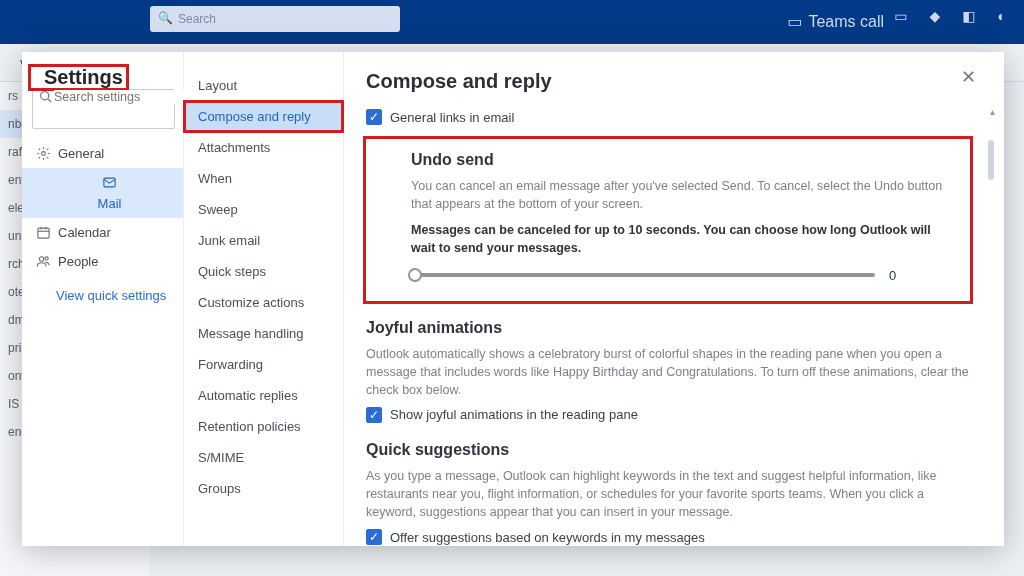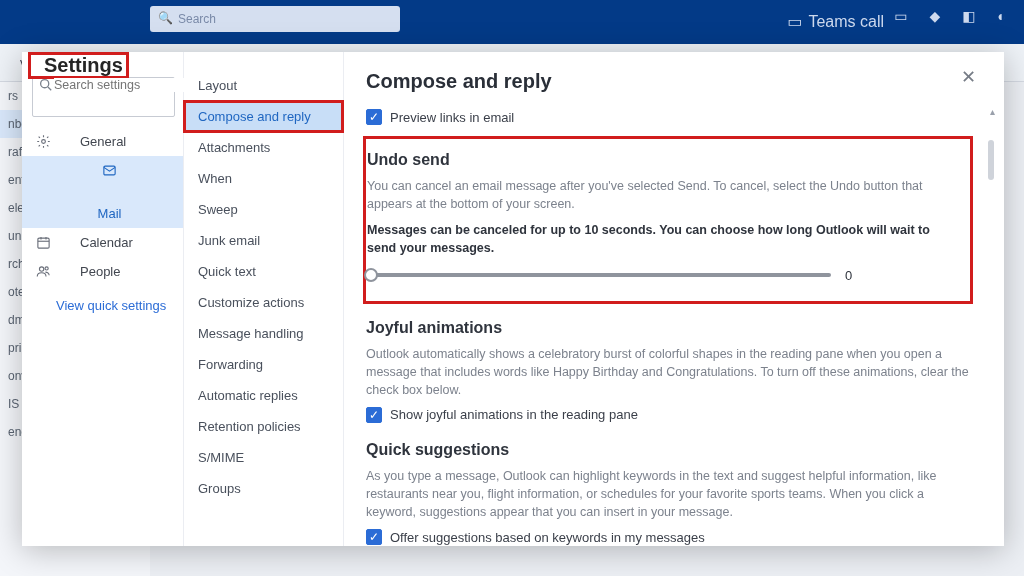--- a/index.html
+++ b/index.html
@@ -18,31 +18,31 @@
   .bg-iconstrip { position:absolute; top:8px; right:18px; display:flex; gap:22px; color:#cdd9ee; font-size:14px;}
 
   
   .dialog {
     position:absolute; top:52px; left:22px; right:20px; bottom:30px;
     background:#ffffff; box-shadow:0 4px 30px rgba(0,0,0,.25);
     display:flex; z-index:10;
   }
 
   
-  .col1 { width:162px; border-right:1px solid #ebedf2; padding:2px 0 0 0; position:relative;}
+  .col1 { width:162px; border-right:1px solid #ebedf2; padding:14px 0 0 0; position:relative;}
   .settings-title { font-size:20px; font-weight:600; color:#252525; margin:0 0 12px 10px; padding:1px 4px;}
   .hl { outline:3px solid #d11d1d; outline-offset:-1px; }
   .title-wrap { display:inline-block; margin-left:0px;}
   .searchwrap {
     margin:0 8px 10px 10px; height:40px; border:1px solid #c7cbd3; border-radius:2px;
     display:flex; align-items:flex-start; padding:0 6px; gap:2px;
   }
   .searchwrap input { border:none; outline:none; font-size:12.5px; flex:1; color:#555;}
   .searchwrap .ic { color:#7a818c; }
-  .cat { display:flex; align-items:center; gap:28px; padding:7px 0 7px 14px; font-size:13px; color:#424750; cursor:pointer;}
+  .cat { display:flex; align-items:center; gap:6px; padding:7px 0 7px 14px; font-size:13px; color:#424750; cursor:pointer;}
   .cat .cic { width:16px; text-align:center; color:#6a6f7a;}
   .cat.active { background:#d9e8fb; color:#1f66c1;flex-direction:column; }
   .cat.active .cic { color:#1f66c1; }
   .quicklink { color:#2b6cd6; font-size:13px; padding:12px 0 0 34px; display:block;}
 
   
   .col2 { width:160px; border-right:1px solid #ebedf2; padding-top:18px; position:relative;}
   .sub { padding:8px 12px 8px 14px; font-size:13px; color:#49505c; cursor:pointer;}
   .sub.active { background:#c8def7; color:#1f66c1;}
   .sub-hl { outline:3px solid #d11d1d; outline-offset:-2px; position:relative;}
@@ -59,21 +59,21 @@
     display:inline-flex; align-items:center; justify-content:center;
     font-size:12px; color:#fff;
   }
   .chkbox.checked { background:#2b6cd6; }
   .chkbox:not(.checked){ border-color:#7a818c;}
   .sect { margin-bottom:18px; }
   .sect h2 { font-size:16px; font-weight:600; color:#2f343d; margin-bottom:8px;}
   .sect p { font-size:12.5px; color:#7c828d; line-height:1.45; margin-bottom:8px;}
   .sect .strong { font-size:12.5px; color:#2f343d; font-weight:600; margin-bottom:10px;}
   .undo-box { outline:3px solid #d11d1d; padding:12px 14px 18px 0px; margin-right:4px;}
-  .undo-inner { padding-left:1px;}
+  .undo-inner { padding-left:1px;margin-left:44px;}
   .sliderwrap { display:flex; align-items:center; gap:14px; padding-left:4px;}
   .slider {
     position:relative; width:460px; height:4px; background:#8f949d; border-radius:2px;
   }
   .slider .thumb {
     position:absolute; left:0; top:50%; transform:translate(-50%,-50%);
     width:14px; height:14px; border-radius:50%; background:#fff;
     border:2px solid #8f949d;
   }
   .slider-val { font-size:13px; color:#2f343d;}
@@ -173,40 +173,40 @@
     <a class="quicklink">View quick settings</a>
   </div>
 
   <div class="col2">
     <div class="sub">Layout</div>
     <div class="sub active sub-hl">Compose and reply</div>
     <div class="sub">Attachments</div>
     <div class="sub">When</div>
     <div class="sub">Sweep</div>
     <div class="sub">Junk email</div>
-    <div class="sub">Quick text</div>
+    <div class="sub">Quick steps</div>
     <div class="sub">Customize actions</div>
     <div class="sub">Message handling</div>
     <div class="sub">Forwarding</div>
     <div class="sub">Automatic replies</div>
     <div class="sub">Retention policies</div>
     <div class="sub">S/MIME</div>
     <div class="sub">Groups</div>
   </div>
 
   <div class="col3">
     <span class="close-x">✕</span>
     <span class="scroll-arrow" style="top:54px">▴</span>
     <div class="scroll-ind"></div>
 
     <h1>Compose and reply</h1>
 
     <div class="chkrow">
       <span class="chkbox checked">✓</span>
-      <span>Preview links in email</span>
+      <span>General links in email</span>
     </div>
 
     <div class="sect undo-box">
       <div class="undo-inner">
         <h2>Undo send</h2>
         <p>You can cancel an email message after you've selected Send. To cancel, select the Undo button that appears at the bottom of your screen.</p>
         <p class="strong">Messages can be canceled for up to 10 seconds. You can choose how long Outlook will wait to send your messages.</p>
         <div class="sliderwrap">
           <div class="slider">
             <div class="thumb"></div>

